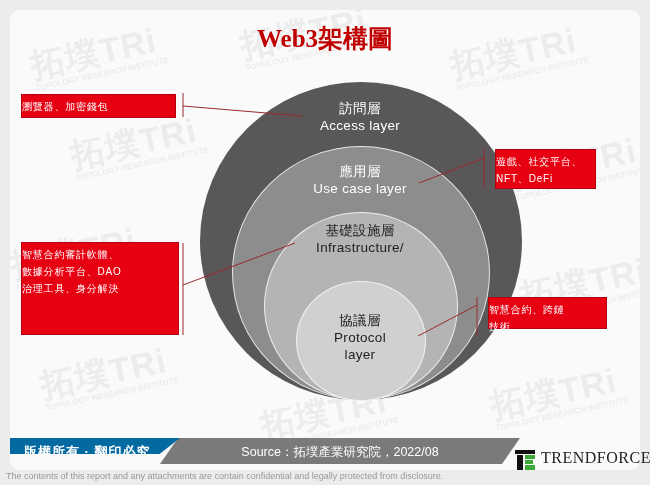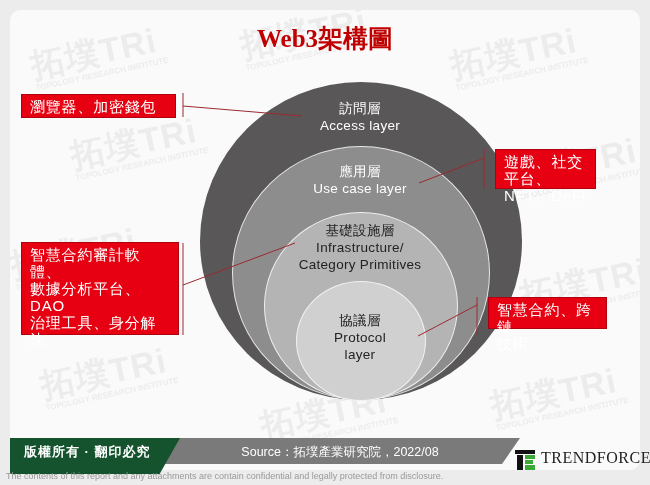--- a/index.html
+++ b/index.html
@@ -3,23 +3,23 @@
 <meta charset="utf-8">
 <style>
   html,body{margin:0;padding:0;}
   body{width:650px;height:485px;background:#ececec;position:relative;overflow:hidden;font-family:"Liberation Sans","DejaVu Sans",sans-serif;}
   .card{position:absolute;left:10px;top:10px;width:630px;height:460px;background:#fafafa;border-radius:10px;overflow:hidden;}
   .wm{position:absolute;color:#ececec;font-weight:bold;font-size:34px;transform:rotate(-12deg);white-space:nowrap;pointer-events:none;letter-spacing:1px;}
   .wm small{display:block;font-size:8px;letter-spacing:0;margin-top:-6px;}
   .title{position:absolute;left:0;top:22px;width:650px;text-align:center;font-family:"Liberation Serif","DejaVu Serif",serif;font-weight:bold;font-size:25px;color:#c00000;}
   .circle{position:absolute;border-radius:50%;}
   .lbl{position:absolute;text-align:center;font-size:13.5px;line-height:17px;letter-spacing:0.3px;}
-  .box{position:absolute;background:#e60012;color:#fff;font-size:15px;line-height:17px;padding:3px 8px;box-sizing:border-box;border:1px solid #b00010;letter-spacing:0.8px;}
+  .box{position:absolute;background:#e60012;color:#fff;font-size:10px;line-height:17px;padding:3px 0;box-sizing:border-box;border:1px solid #b00010;letter-spacing:0.8px;}
   svg.lines{position:absolute;left:0;top:0;}
-  .footer-dark{position:absolute;left:10px;top:438px;width:170px;height:36px;background:#14532d;clip-path:polygon(0 0,100% 0,88% 100%,0 100%);}
+  .footer-dark{position:absolute;left:10px;top:438px;width:170px;height:16px;background:#0369a1;clip-path:polygon(0 0,100% 0,88% 100%,0 100%);}
   .footer-dark span{position:absolute;left:14px;top:5px;color:#fff;font-size:13px;font-weight:bold;letter-spacing:1px;}
   .footer-mid{position:absolute;left:160px;top:438px;width:360px;height:26px;background:#7a7a7a;clip-path:polygon(5% 0,100% 0,95% 100%,0 100%);}
   .footer-mid span{position:absolute;left:0;width:100%;text-align:center;top:6px;color:#fff;font-size:12.5px;}
   .logo{position:absolute;left:515px;top:448px;width:130px;height:22px;}
   .logo-text{position:absolute;left:26px;top:1px;font-family:"Liberation Serif","DejaVu Serif",serif;font-size:16px;color:#222;letter-spacing:0.5px;}
   .disclaimer{position:absolute;left:6px;top:471px;font-size:9px;color:#999;}
 </style>
 </head>
 <body>
 
@@ -48,21 +48,20 @@
   <div>訪問層</div>
   <div>Access layer</div>
 </div>
 <div class="lbl" style="left:290px;top:163px;width:140px;color:#fff;">
   <div>應用層</div>
   <div>Use case layer</div>
 </div>
 <div class="lbl" style="left:280px;top:222px;width:160px;color:#222;">
   <div>基礎設施層</div>
   <div>Infrastructure/</div>
-  <div>Category Primitives</div>
 </div>
 <div class="lbl" style="left:300px;top:312px;width:120px;color:#222;">
   <div>協議層</div>
   <div>Protocol</div>
   <div>layer</div>
 </div>
 
 <svg class="lines" width="650" height="485">
   <g stroke="#9b2a2f" stroke-width="1" fill="none">
     <line x1="183" y1="93" x2="183" y2="117"></line>

